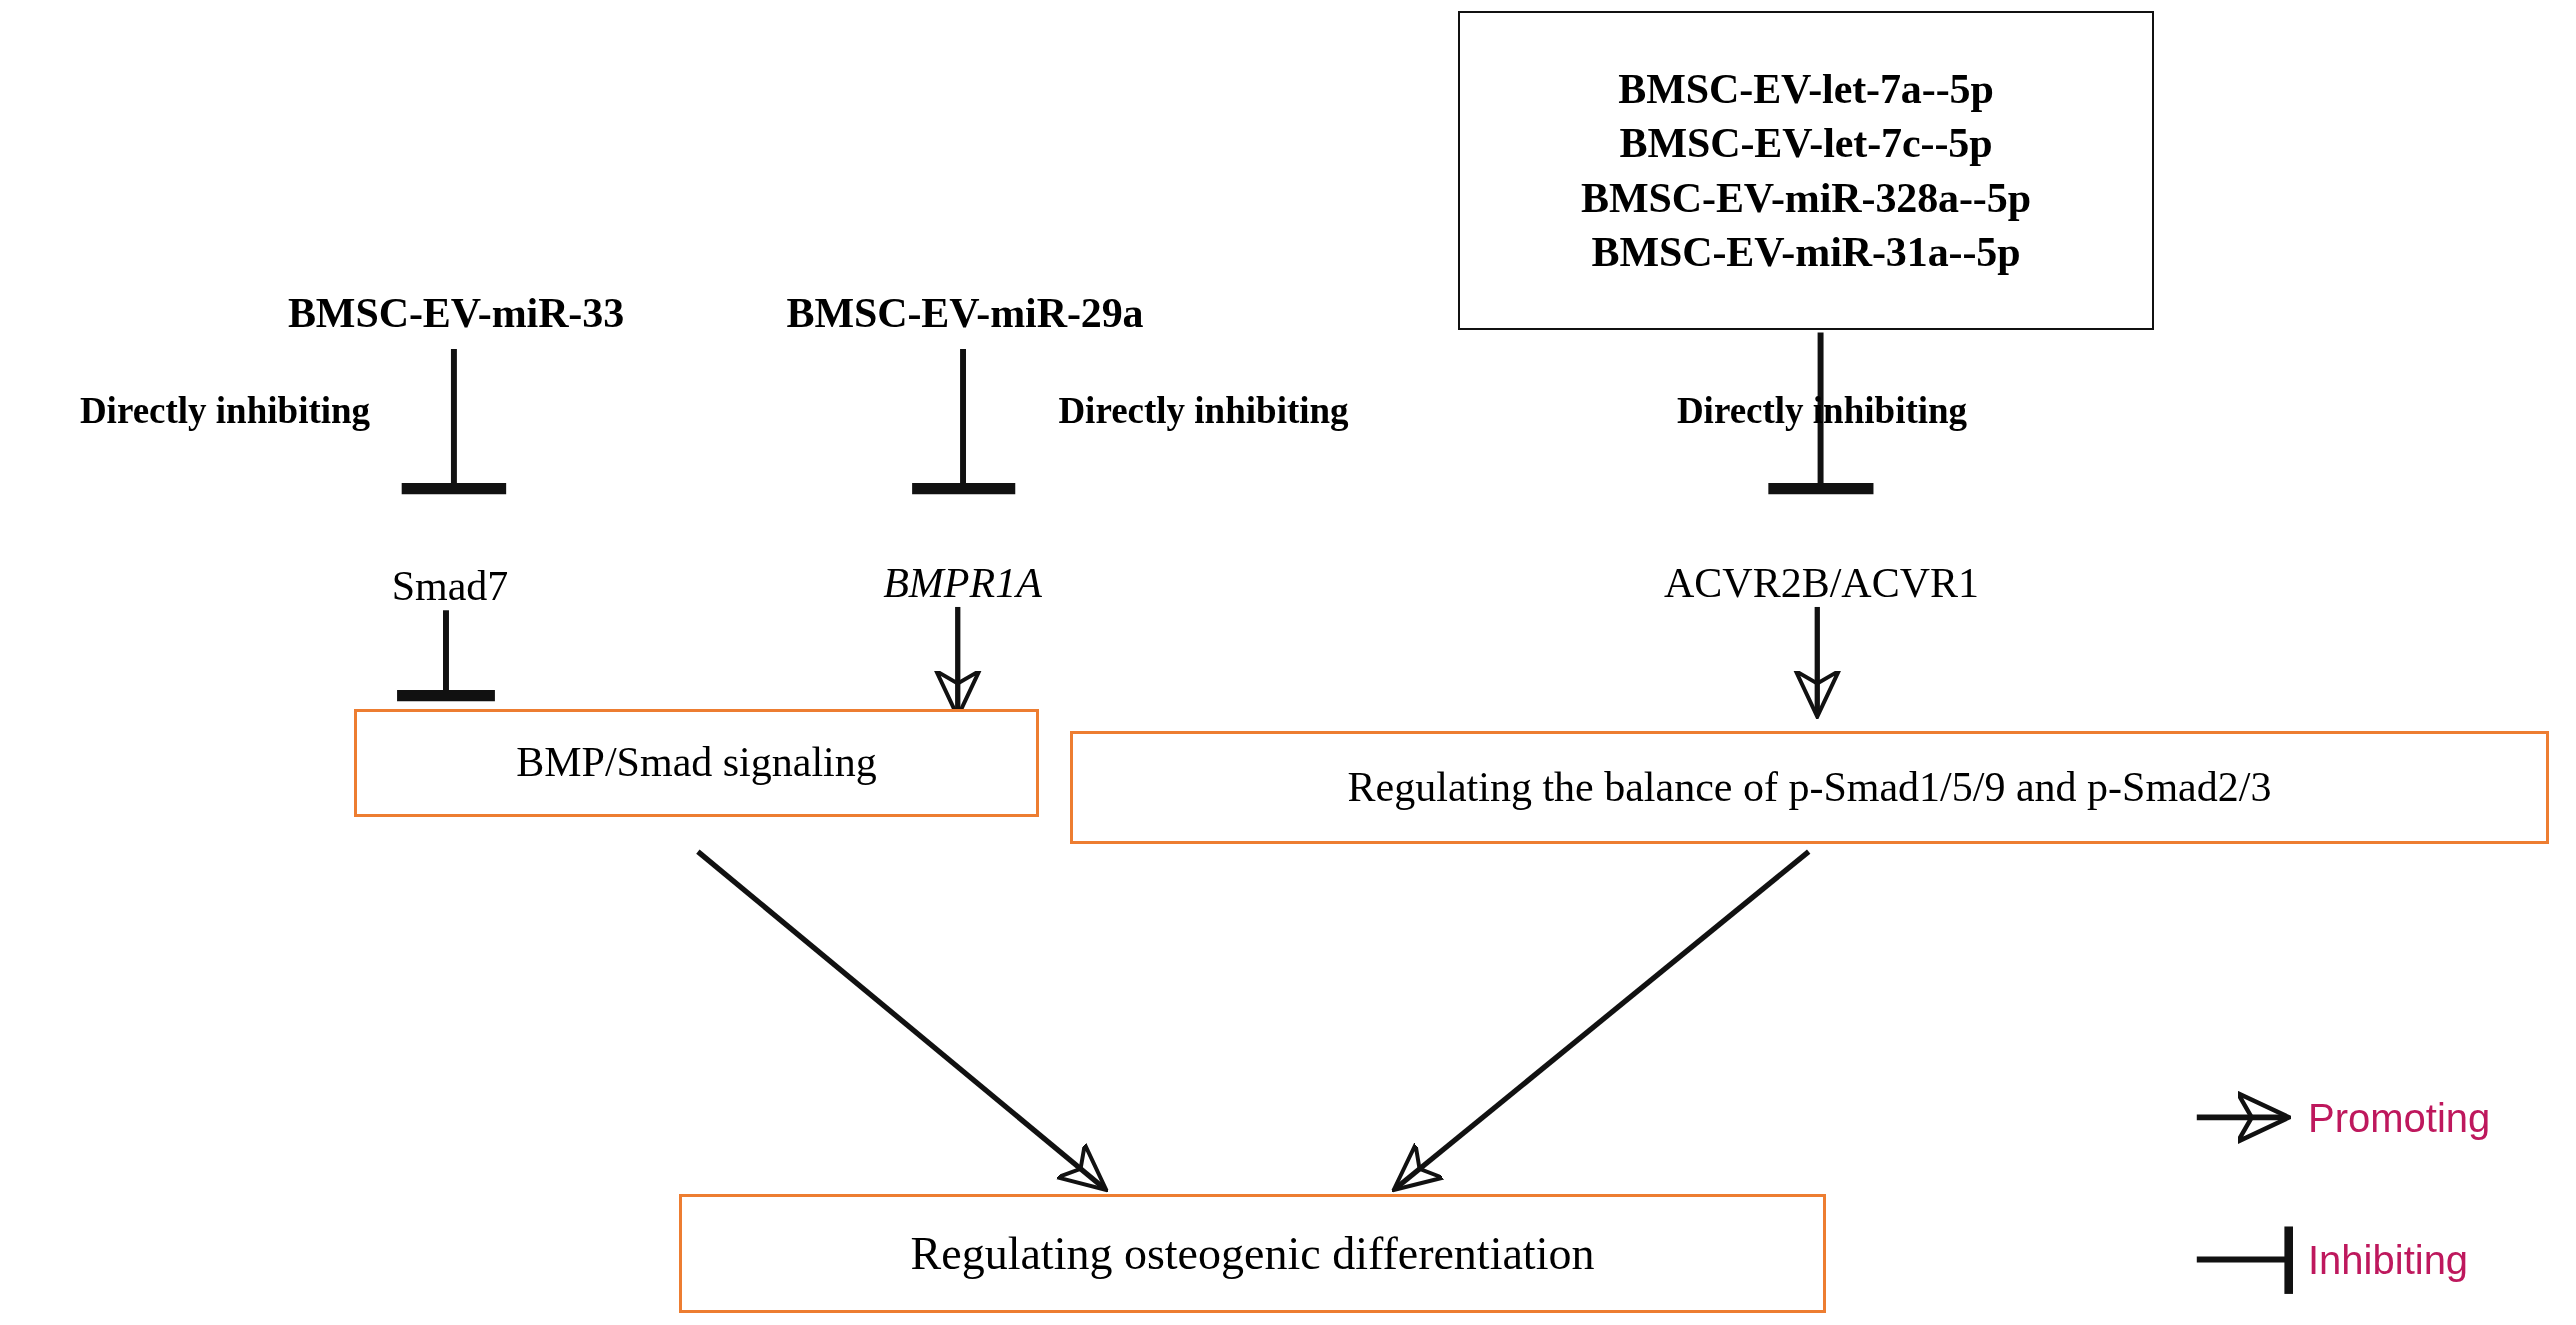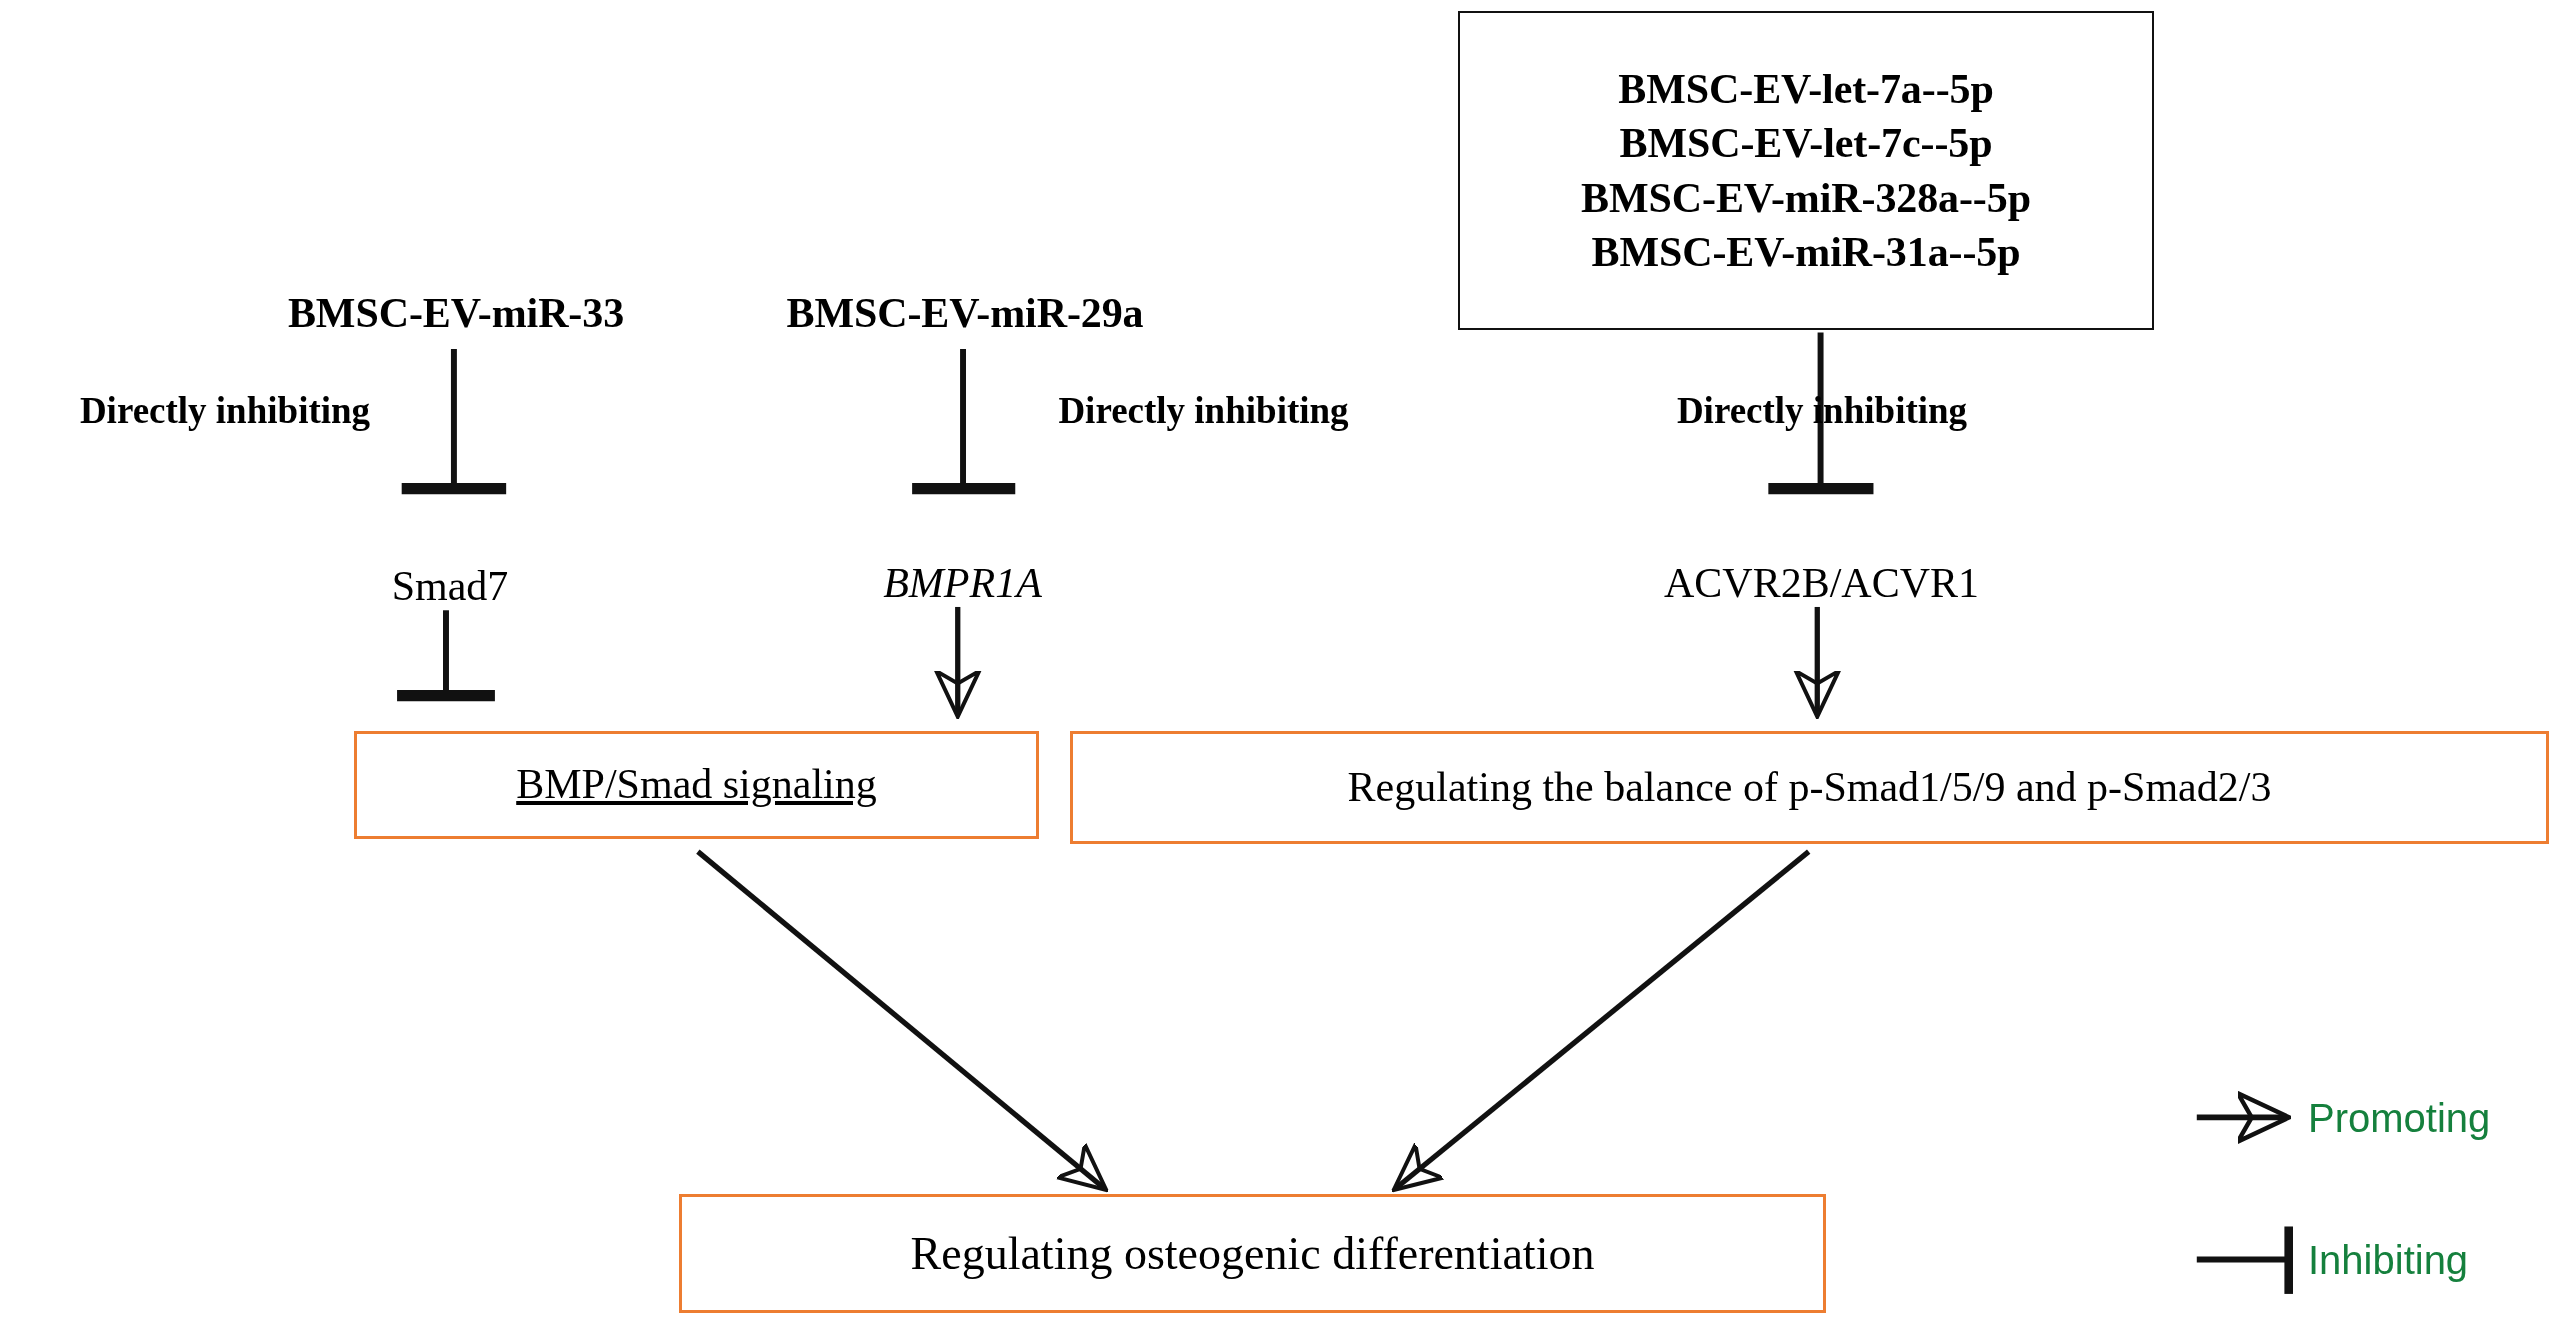--- a/index.html
+++ b/index.html
@@ -69,21 +69,21 @@
     font-size: 37px;
     font-weight: bold;
     text-align: center;
   }
 
   
   .legend-label {
     position: absolute;
     font-family: "Liberation Sans", "DejaVu Sans", sans-serif;
     font-size: 40px;
-    color: #15803d;
+    color: #be185d;
     white-space: nowrap;
     display: flex;
     align-items: center;
   }
 
   
   #edges {
     position: absolute;
     left: 0;
     top: 0;
@@ -171,21 +171,21 @@
   <div class="node evlabel" style="left:661px; top:284px; width:608px; height:60px;">BMSC-EV-miR-29a</div>
 
   <div class="node annot" style="left:972px; top:384px; width:463px; height:53px;">Directly inhibiting</div>
 
   <div class="node molecule" style="left:774px; top:539px; width:377px; height:66px;font-style:italic;">BMPR1A</div>
 
   <div class="node annot" style="left:1594px; top:384px; width:456px; height:53px;">Directly inhibiting</div>
 
   <div class="node molecule" style="left:1534px; top:539px; width:575px; height:66px;">ACVR2B/ACVR1</div>
 
-  <div class="node orangebox" style="left:354px; top:731px; width:685px; height:108px;text-decoration:underline;">BMP/Smad signaling</div>
+  <div class="node orangebox" style="left:354px; top:709px; width:685px; height:108px;">BMP/Smad signaling</div>
 
   <div class="node orangebox" style="left:1070px; top:731px; width:1479px; height:113px;">Regulating the balance of p-Smad1/5/9 and p-Smad2/3</div>
 
   <div class="node orangebox" style="left:679px; top:1194px; width:1147px; height:119px; font-size:46px;">Regulating osteogenic differentiation</div>
 
   <div class="legend-label" style="left:2308px; top:1085px; height:66px;">Promoting</div>
 
   <div class="legend-label" style="left:2308px; top:1227px; height:66px;">Inhibiting</div>
 
 </div>

